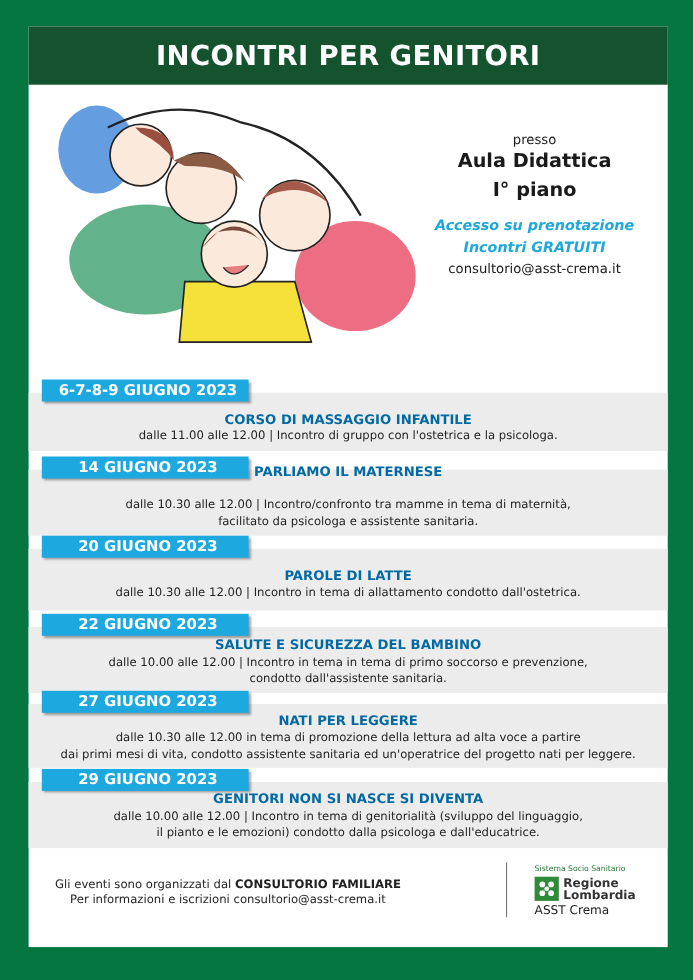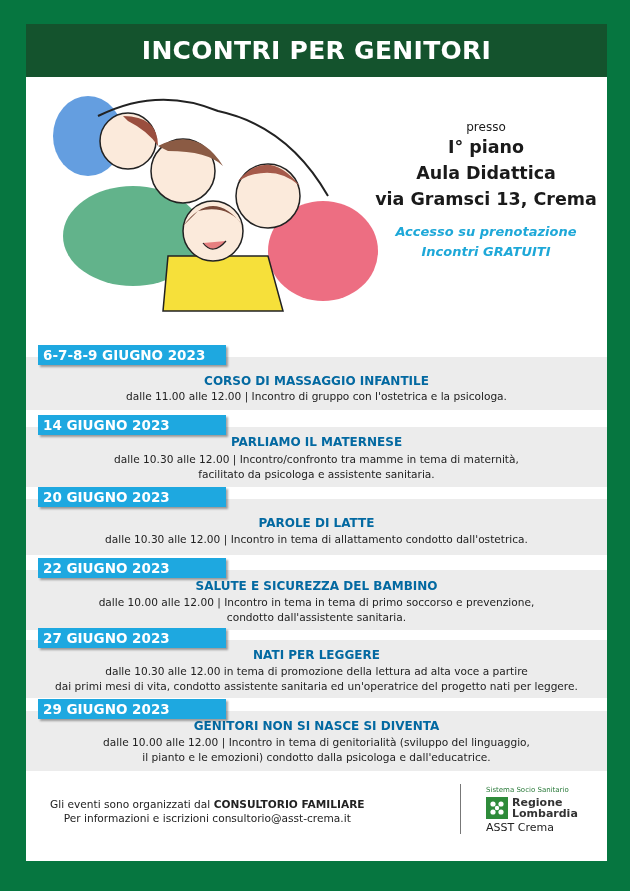--- a/index.html
+++ b/index.html
@@ -7,21 +7,21 @@
   .panel { position:absolute; left:26px; top:24px; width:581px; height:837px; background:#ffffff; }
   .header { position:absolute; left:0; top:0; width:581px; height:53px; background:#14532d; color:#fff; text-align:center; font-family:"DejaVu Sans", sans-serif; font-weight:bold; font-size:25px; line-height:53px; letter-spacing:0.3px; }
   .illus { position:absolute; left:12px; top:62px; width:340px; height:240px; }
   .venue { position:absolute; left:340px; top:96px; width:240px; text-align:center; color:#1a1a1a; }
   .venue .presso { font-family:"DejaVu Sans", sans-serif; font-size:12px; }
   .venue .big { font-family:"DejaVu Sans", sans-serif; font-weight:bold; font-size:17.5px; line-height:26px; }
   .venue .free { margin-top:10px; color:#1ea8d8; font-family:"DejaVu Sans", sans-serif; font-weight:bold; font-style:italic; font-size:13px; line-height:20px; }
   .venue .mail { font-family:"DejaVu Sans", sans-serif; font-size:12px; line-height:16px; }
   .event { position:absolute; left:0; width:581px; }
   .event .band { position:absolute; left:0; width:581px; background:#ececec; }
-  .event .date { position:absolute; left:12px; height:20px; width:188px; background:#1ea8e0; color:#fff; font-family:"DejaVu Sans", sans-serif; font-weight:bold; font-size:13.5px; line-height:20px; padding-left:5px; box-sizing:border-box; box-shadow:2px 2px 2px rgba(0,0,0,0.35); z-index:2; }
+  .event .date { position:absolute; left:12px; height:20px; width:188px; background:#1ea8e0; color:#fff; font-family:"DejaVu Sans", sans-serif; font-weight:bold; font-size:13.5px; line-height:20px; padding-left:5px; box-sizing:border-box; box-shadow:2px 2px 2px rgba(0,0,0,0.35); z-index:2;text-align:center; }
   .event .title { position:absolute; left:0; width:581px; text-align:center; color:#0369a1; font-family:"DejaVu Sans", sans-serif; font-weight:bold; font-size:12px; }
   .event .desc { position:absolute; left:0; width:581px; text-align:center; color:#222; font-family:"DejaVu Sans", sans-serif; font-size:10.6px; line-height:15px; }
   .footer-text { position:absolute; left:24px; top:773px; font-family:"DejaVu Sans", sans-serif; font-size:10.6px; line-height:14px; color:#222;text-align:center; }
   .footer-text b { font-weight:bold; }
   .divider { position:absolute; left:434px; top:760px; width:1px; height:50px; background:#777; }
   .logo { position:absolute; left:460px; top:762px; width:110px; font-family:"DejaVu Sans", sans-serif; color:#222; }
   .logo .sys { font-size:7px; color:#2a7a3a; }
   .logo .row { display:flex; align-items:center; margin-top:3px; }
   .logo .mark { width:22px; height:22px; background:#2e8b3a; display:flex; align-items:center; justify-content:center; margin-right:4px; }
   .logo .rname { font-size:11px; line-height:11px; font-weight:bold; color:#333; }
@@ -45,40 +45,40 @@
     <path d="M120 60 Q160 40 185 80 Q170 65 130 65 Z" fill="#8b5b44"></path>
     <circle cx="230" cy="110" r="32" fill="#fbeadb" stroke="#222" stroke-width="1.5"></circle>
     <path d="M200 95 Q230 60 262 100 Q240 80 210 90 Z" fill="#a55a4a"></path>
     <circle cx="175" cy="145" r="30" fill="#fbeadb" stroke="#222" stroke-width="1.5"></circle>
     <path d="M145 140 Q175 100 205 140 Q190 118 160 125 Z" fill="#7a4a3a"></path>
     <path d="M165 157 Q175 170 188 155" stroke="#222" fill="#e68080" stroke-width="1.2"></path>
   </svg>
 
   <div class="venue">
     <div class="presso">presso</div>
+    <div class="big">Aula Didattica</div>
     <div class="big">I° piano</div>
-    <div class="big">Aula Didattica</div>
-    <div class="big">via Gramsci 13, Crema</div>
     <div class="free">
       <div>Accesso su prenotazione</div>
       <div>Incontri GRATUITI</div>
     </div>
+    <div class="mail">consultorio@asst-crema.it</div>
   </div>
 
   <div class="event" style="top:321px;">
     <div class="band" style="top:12px;height:53px;"></div>
     <div class="date" style="top:0;">6-7-8-9 GIUGNO 2023</div>
     <div class="title" style="top:29px;">CORSO DI MASSAGGIO INFANTILE</div>
     <div class="desc" style="top:44px;">dalle 11.00 alle 12.00  | Incontro di gruppo con l'ostetrica e la psicologa.</div>
   </div>
 
   <div class="event" style="top:391px;">
     <div class="band" style="top:12px;height:60px;"></div>
     <div class="date" style="top:0;">14 GIUGNO 2023</div>
-    <div class="title" style="top:20px;">PARLIAMO IL MATERNESE</div>
+    <div class="title" style="top:7px;">PARLIAMO IL MATERNESE</div>
     <div class="desc" style="top:37px;">dalle 10.30 alle 12.00  | Incontro/confronto tra mamme in tema di maternità,</div>
     <div class="desc" style="top:52px;">facilitato da psicologa e assistente sanitaria.</div>
   </div>
 
   <div class="event" style="top:463px;">
     <div class="band" style="top:12px;height:56px;"></div>
     <div class="date" style="top:0;">20 GIUGNO 2023</div>
     <div class="title" style="top:29px;">PAROLE DI LATTE</div>
     <div class="desc" style="top:45px;">dalle 10.30 alle 12.00 | Incontro in tema di allattamento condotto dall'ostetrica.</div>
   </div>

